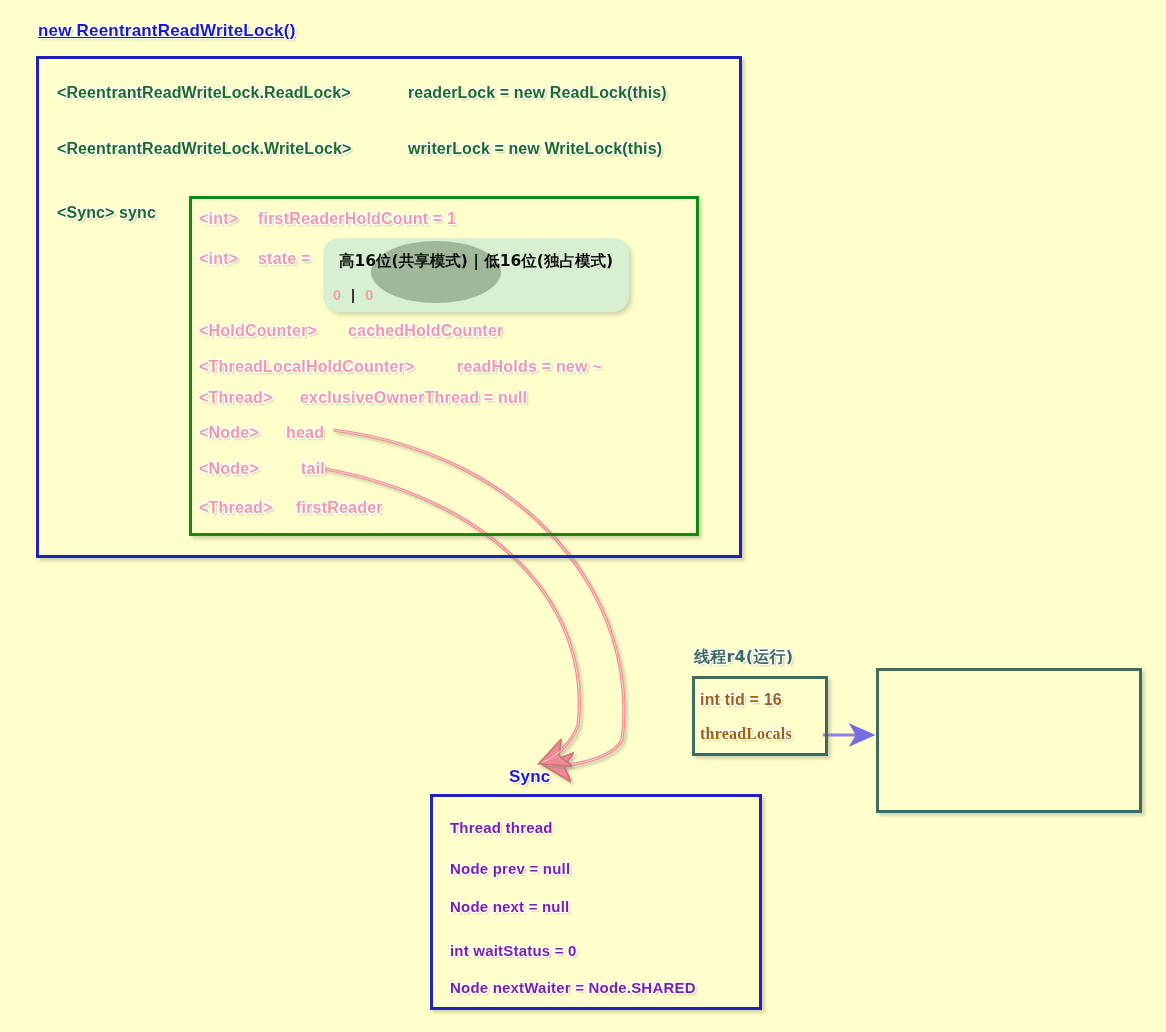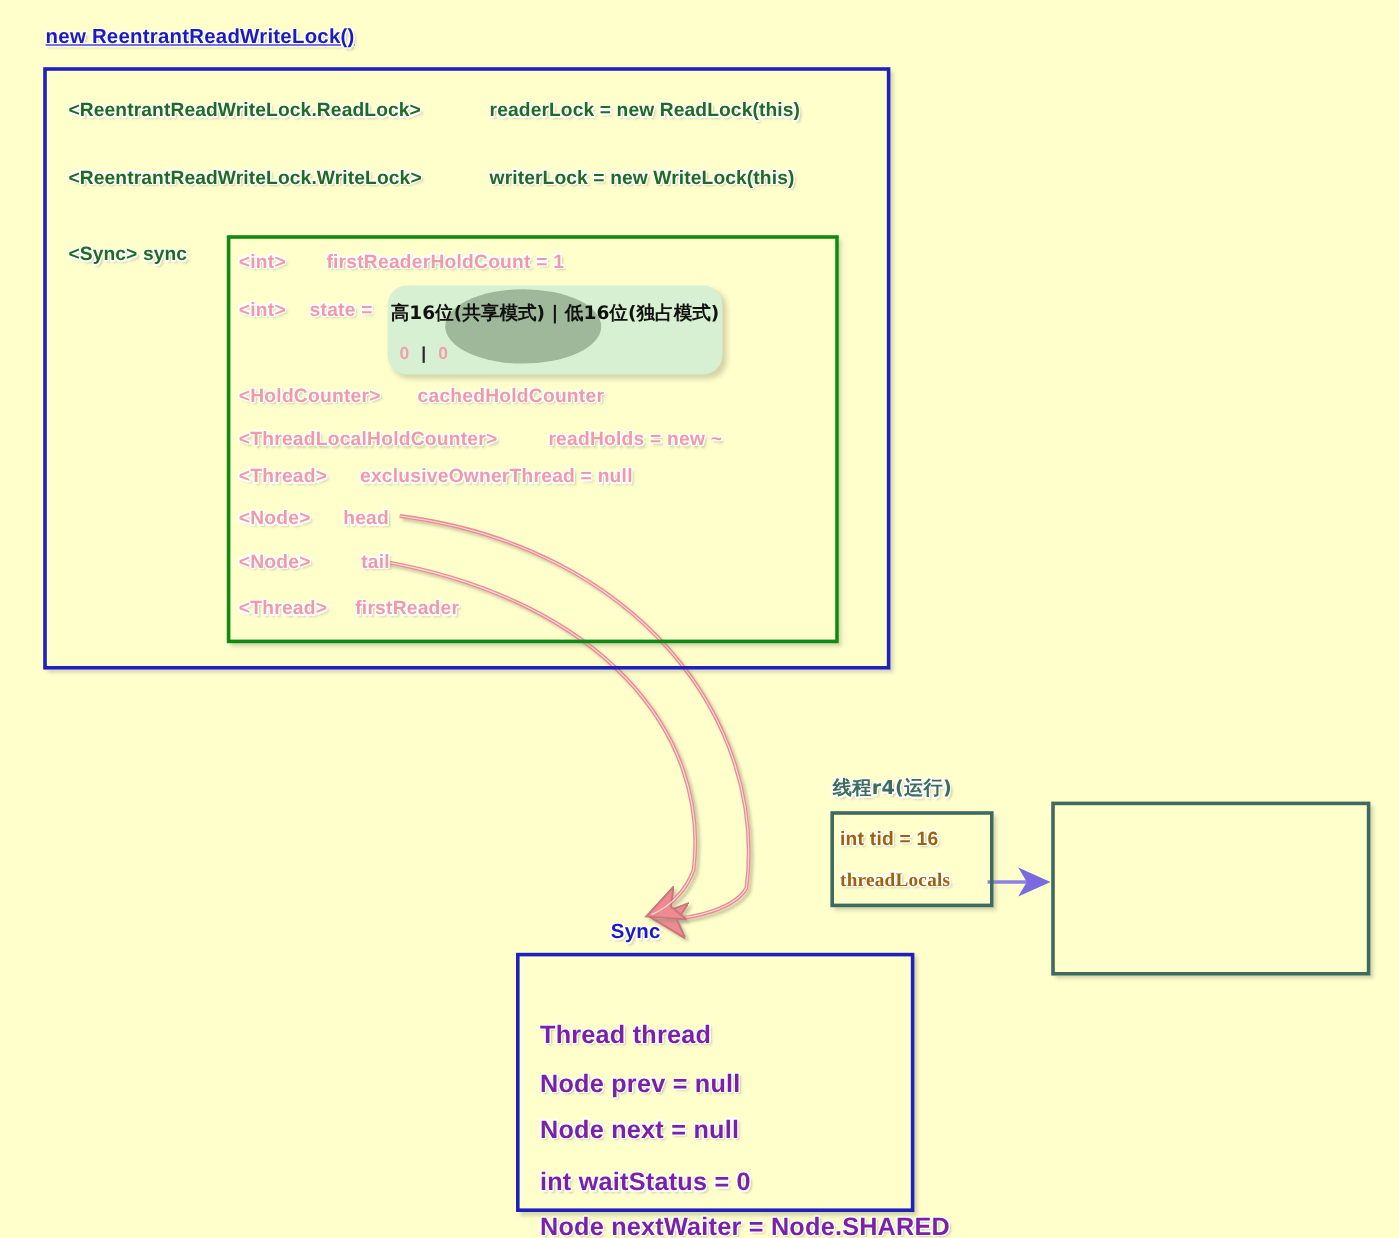--- a/index.html
+++ b/index.html
@@ -53,23 +53,22 @@
     font-size: 16px;
     letter-spacing: .1px;
   }
   .pink-txt {
     color: #f09aa6;
     font-size: 16px;
     letter-spacing: .2px;
   }
   .purple-txt {
     color: #7a21a8;
-    font-size: 21px;
-    letter-spacing: .2px;
-    margin-top: 32px;
+    font-size: 15px;
+    letter-spacing: .2px;
   }
   .indigo-txt {
     color: #a16207;
     font-size: 16px;
     letter-spacing: .2px;
   }
   .teal-txt {
     color: #3d6b5e;
     font-size: 16px;
     letter-spacing: .2px;
@@ -95,21 +94,21 @@
   .box-teal {
     border: 3px solid #3e6b60;
     box-shadow: 3px 3px 3px rgba(150,150,120,.40);
   }
 
   
   .state-bubble {
     position: absolute;
     left: 323px;
     top: 238px;
-    width: 279px;
+    width: 306px;
     height: 74px;
     background: #d8f0d2;
     border-radius: 16px;
     box-shadow: 3px 3px 4px rgba(150,150,120,.40);
     overflow: hidden;
   }
   .state-ellipse {
     position: absolute;
     left: 48px;
     top: 3px;
@@ -181,21 +180,21 @@
   <div class="t green-txt halo" style="left:408px; top:85px;">readerLock = new ReadLock(this)</div>
 
   <div class="t green-txt halo" style="left:57px; top:141px;">&lt;ReentrantReadWriteLock.WriteLock&gt;</div>
   <div class="t green-txt halo" style="left:408px; top:141px;">writerLock = new WriteLock(this)</div>
 
   <div class="t green-txt halo" style="left:57px; top:205px;">&lt;Sync&gt; sync</div>
 
   <div class="box box-green" style="left:189px; top:196px; width:510px; height:340px;"></div>
 
   <div class="t pink-txt halo" style="left:199px; top:211px;">&lt;int&gt;</div>
-  <div class="t pink-txt halo" style="left:272px; top:211px;">firstReaderHoldCount = 1</div>
+  <div class="t pink-txt halo" style="left:258px; top:211px;">firstReaderHoldCount = 1</div>
 
   <div class="t pink-txt halo" style="left:199px; top:251px;">&lt;int&gt;</div>
   <div class="t pink-txt halo" style="left:258px; top:251px;">state =</div>
 
   <div class="state-bubble">
     <div class="state-ellipse"></div>
     <div class="state-line1 cjk">高16位(共享模式) | 低16位(独占模式)</div>
     <div class="state-nums">
       <span class="z">0</span><span class="bar">|</span><span class="z">0</span>
     </div>

